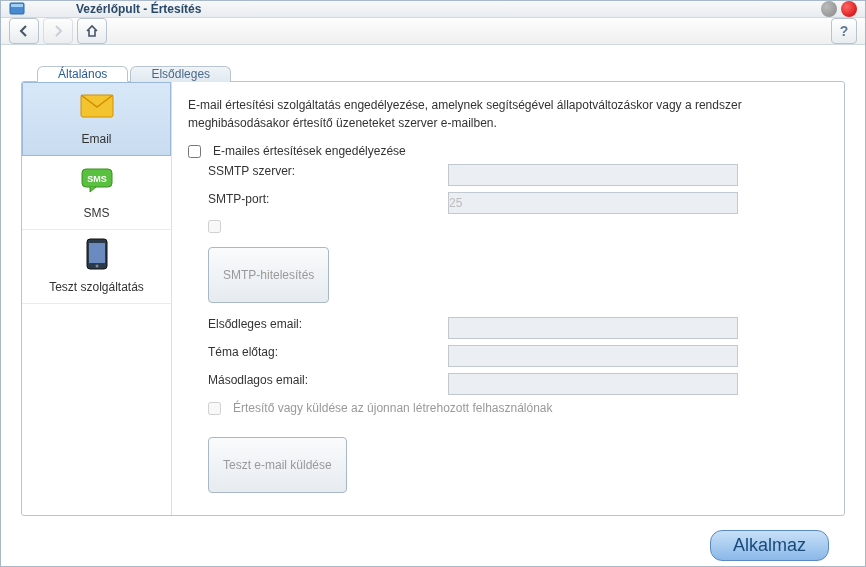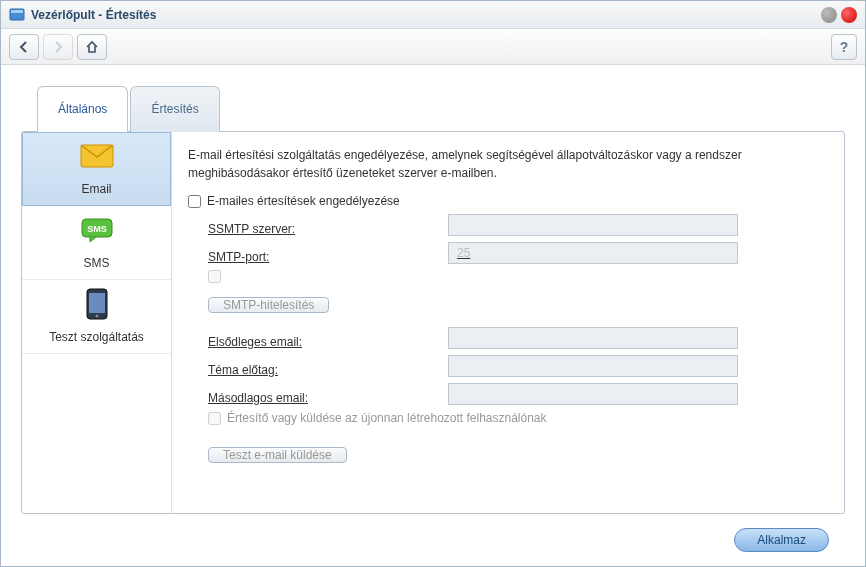--- a/index.html
+++ b/index.html
@@ -1,54 +1,54 @@
 <!DOCTYPE html>
 <html><head>
 <meta charset="utf-8">
 <style>
 * { box-sizing: border-box; margin: 0; padding: 0; }
 body { font-family: Arial, sans-serif; font-size: 12px; background: #fff; color: #333; }
 .window { width: 866px; height: 567px; border: 1px solid #a8b8c8; background: #fff; display: flex; flex-direction: column; }
-.titlebar { height: 28px; background: linear-gradient(to bottom, #f8f8f8, #e8ecf0); border-bottom: 1px solid #d0d8e0; display: flex; align-items: center; padding: 0 8px; }
+.titlebar { height: 28px; background: linear-gradient(to bottom, #f8f8f8, #e8ecf0); border-bottom: 1px solid #d0d8e0; display: flex; align-items: center; padding: 0 8px; gap: 45px; }
 .titlebar-icon { width: 16px; height: 16px; margin-right: 6px; }
 .titlebar-title { font-weight: bold; color: #2a4a6a; flex: 1; }
 .titlebar-btns { display: flex; gap: 4px; }
 .tb-btn { width: 16px; height: 16px; border-radius: 50%; }
 .tb-help { background: radial-gradient(circle at 35% 35%, #bbb, #888); }
 .tb-close { background: radial-gradient(circle at 35% 35%, #f66, #c00); }
 .toolbar { height: 36px; background: linear-gradient(to bottom, #fdfdfd, #f0f0f0); border-bottom: 1px solid #d0d8e0; display: flex; align-items: center; padding: 0 8px; gap: 4px; }
 .nav-btn { width: 30px; height: 26px; border: 1px solid #b8c4d0; border-radius: 4px; background: linear-gradient(to bottom, #fff, #e8ecf0); display: flex; align-items: center; justify-content: center; cursor: pointer; }
 .nav-btn.disabled { opacity: 0.5; cursor: default; }
 .nav-btn svg { width: 14px; height: 14px; }
 .toolbar-spacer { flex: 1; }
 .help-btn { width: 26px; height: 26px; border: 1px solid #b8c4d0; border-radius: 4px; background: linear-gradient(to bottom, #fff, #e8ecf0); display: flex; align-items: center; justify-content: center; color: #607890; font-weight: bold; font-size: 14px; cursor: pointer; }
 .content { flex: 1; padding: 20px 20px 0 20px; display: flex; flex-direction: column; }
 .tabs { display: flex; gap: 0; margin-left: 16px; }
-.tab { padding: 15px 20px; border: 1px solid #b8c4d0; border-bottom: none; border-top-left-radius: 6px; border-top-right-radius: 6px; background: linear-gradient(to bottom, #f0f4f8, #e0e8f0); color: #4a6a8a; cursor: pointer; margin-right: 2px; position: relative; top: 1px; text-align: right; }
+.tab { padding: 0 20px; border: 1px solid #b8c4d0; border-bottom: none; border-top-left-radius: 6px; border-top-right-radius: 6px; background: linear-gradient(to bottom, #f0f4f8, #e0e8f0); color: #4a6a8a; cursor: pointer; margin-right: 2px; position: relative; top: 1px; text-align: right; }
 .tab.active { background: #fff; color: #2a5a9a; z-index: 2; border-bottom: 1px solid #fff; }
 .panel { flex: 1; border: 1px solid #b8c4d0; border-radius: 3px; background: #fff; display: flex; overflow: hidden; }
 .sidebar { width: 150px; border-right: 1px solid #d8e0e8; display: flex; flex-direction: column; }
 .sb-item { height: 74px; display: flex; flex-direction: column; align-items: center; justify-content: center; gap: 12px; cursor: pointer; border-bottom: 1px solid #e8ecf0; }
 .sb-item.active { background: linear-gradient(to bottom, #d8e8f8, #c8dcf0); border: 1px solid #9ab8d8; }
 .sb-icon { width: 36px; height: 28px; display: flex; align-items: center; justify-content: center; }
 .sb-label { font-size: 12px; color: #333; }
 .main { flex: 1; padding: 14px 16px; overflow: auto; position: relative; }
 .desc { color: #333; line-height: 1.5; margin-bottom: 12px; }
-.chk-row { display: flex; align-items: center; gap: 6px; margin: 6px 0; }
+.chk-row { display: flex; align-items: center; gap: 12px; margin: 6px 0; }
 .chk-row.indent { margin-left: 20px; }
 .chk-row input[type=checkbox] { width: 13px; height: 13px; }
 .chk-row.disabled label { color: #999; }
-.form-row { display: flex; align-items: flex-end; margin: 6px 0 6px 20px; text-decoration: underline; }
+.form-row { display: flex; align-items: flex-start; margin: 6px 0 6px 20px; }
 .form-row label { width: 240px; color: #333; }
-.form-row input[type=text] { width: 290px; height: 22px; border: 1px solid #c0c8d0; background: #ebeff3; padding: 0 8px; font-size: 12px; }
+.form-row input[type=text] { width: 290px; height: 22px; border: 1px solid #c0c8d0; background: #ebeff3; padding: 0 0; font-size: 12px; }
 .form-row input[type=text]::placeholder { color: #bbb; }
-.btn { display: inline-block; padding: 0 14px; border: 1px solid #a8b8c8; border-radius: 4px; background: linear-gradient(to bottom, #fafbfc, #e6ebf0); color: #555; cursor: pointer; font-size: 12px; margin: 8px 0 8px 20px; }
+.btn { display: inline-block; padding: 20px 14px; border: 1px solid #a8b8c8; border-radius: 4px; background: linear-gradient(to bottom, #fafbfc, #e6ebf0); color: #555; cursor: pointer; font-size: 12px; margin: 8px 0 8px 20px; }
 .btn.disabled { color: #999; cursor: default; }
 .footer { padding: 14px 16px; display: flex; justify-content: flex-end; gap: 12px; }
-.primary-btn { padding: 4px 22px; border: 1px solid #5a8ac0; border-radius: 12px; background: linear-gradient(to bottom, #c8e0f8, #8ab8e8); color: #1a4a7a; cursor: pointer; font-size: 12px; }
+.primary-btn { padding: 4px 22px; border: 1px solid #5a8ac0; border-radius: 12px; background: linear-gradient(to bottom, #c8e0f8, #8ab8e8); color: #1a4a7a; cursor: pointer; font-size: 18px; }
 .spacer-block { height: 8px; }
 </style>
 </head>
 <body>
 
 <div class="window">
   <div class="titlebar">
     <span class="titlebar-icon">
       <svg viewBox="0 0 16 16">
           <rect x="1" y="2" width="14" height="11" rx="1" fill="#4a8ad0" stroke="#2a6ab0"></rect>
@@ -78,21 +78,21 @@
           <path d="M2 7 L7 2 L12 7 M4 6 V12 H10 V6" stroke="#456" stroke-width="1.6" fill="none"></path>
         </svg>
     </div>
     <div class="toolbar-spacer"></div>
     <div class="help-btn">?</div>
   </div>
 
   <div class="content">
     <div class="tabs">
       <div class="tab active">Általános</div>
-      <div class="tab">Értesítés</div>
+      <div class="tab">Elsődleges</div>
     </div>
 
     <div class="panel">
       <div class="sidebar">
         <div class="sb-item active">
           <span class="sb-icon">
             <svg width="36" height="26" viewBox="0 0 36 26">
                 <rect x="2" y="2" width="32" height="22" rx="2" fill="#f4c430" stroke="#d09000"></rect>
                 <path d="M2 2 L18 14 L34 2" stroke="#d09000" fill="none" stroke-width="1.5"></path>
               </svg>

